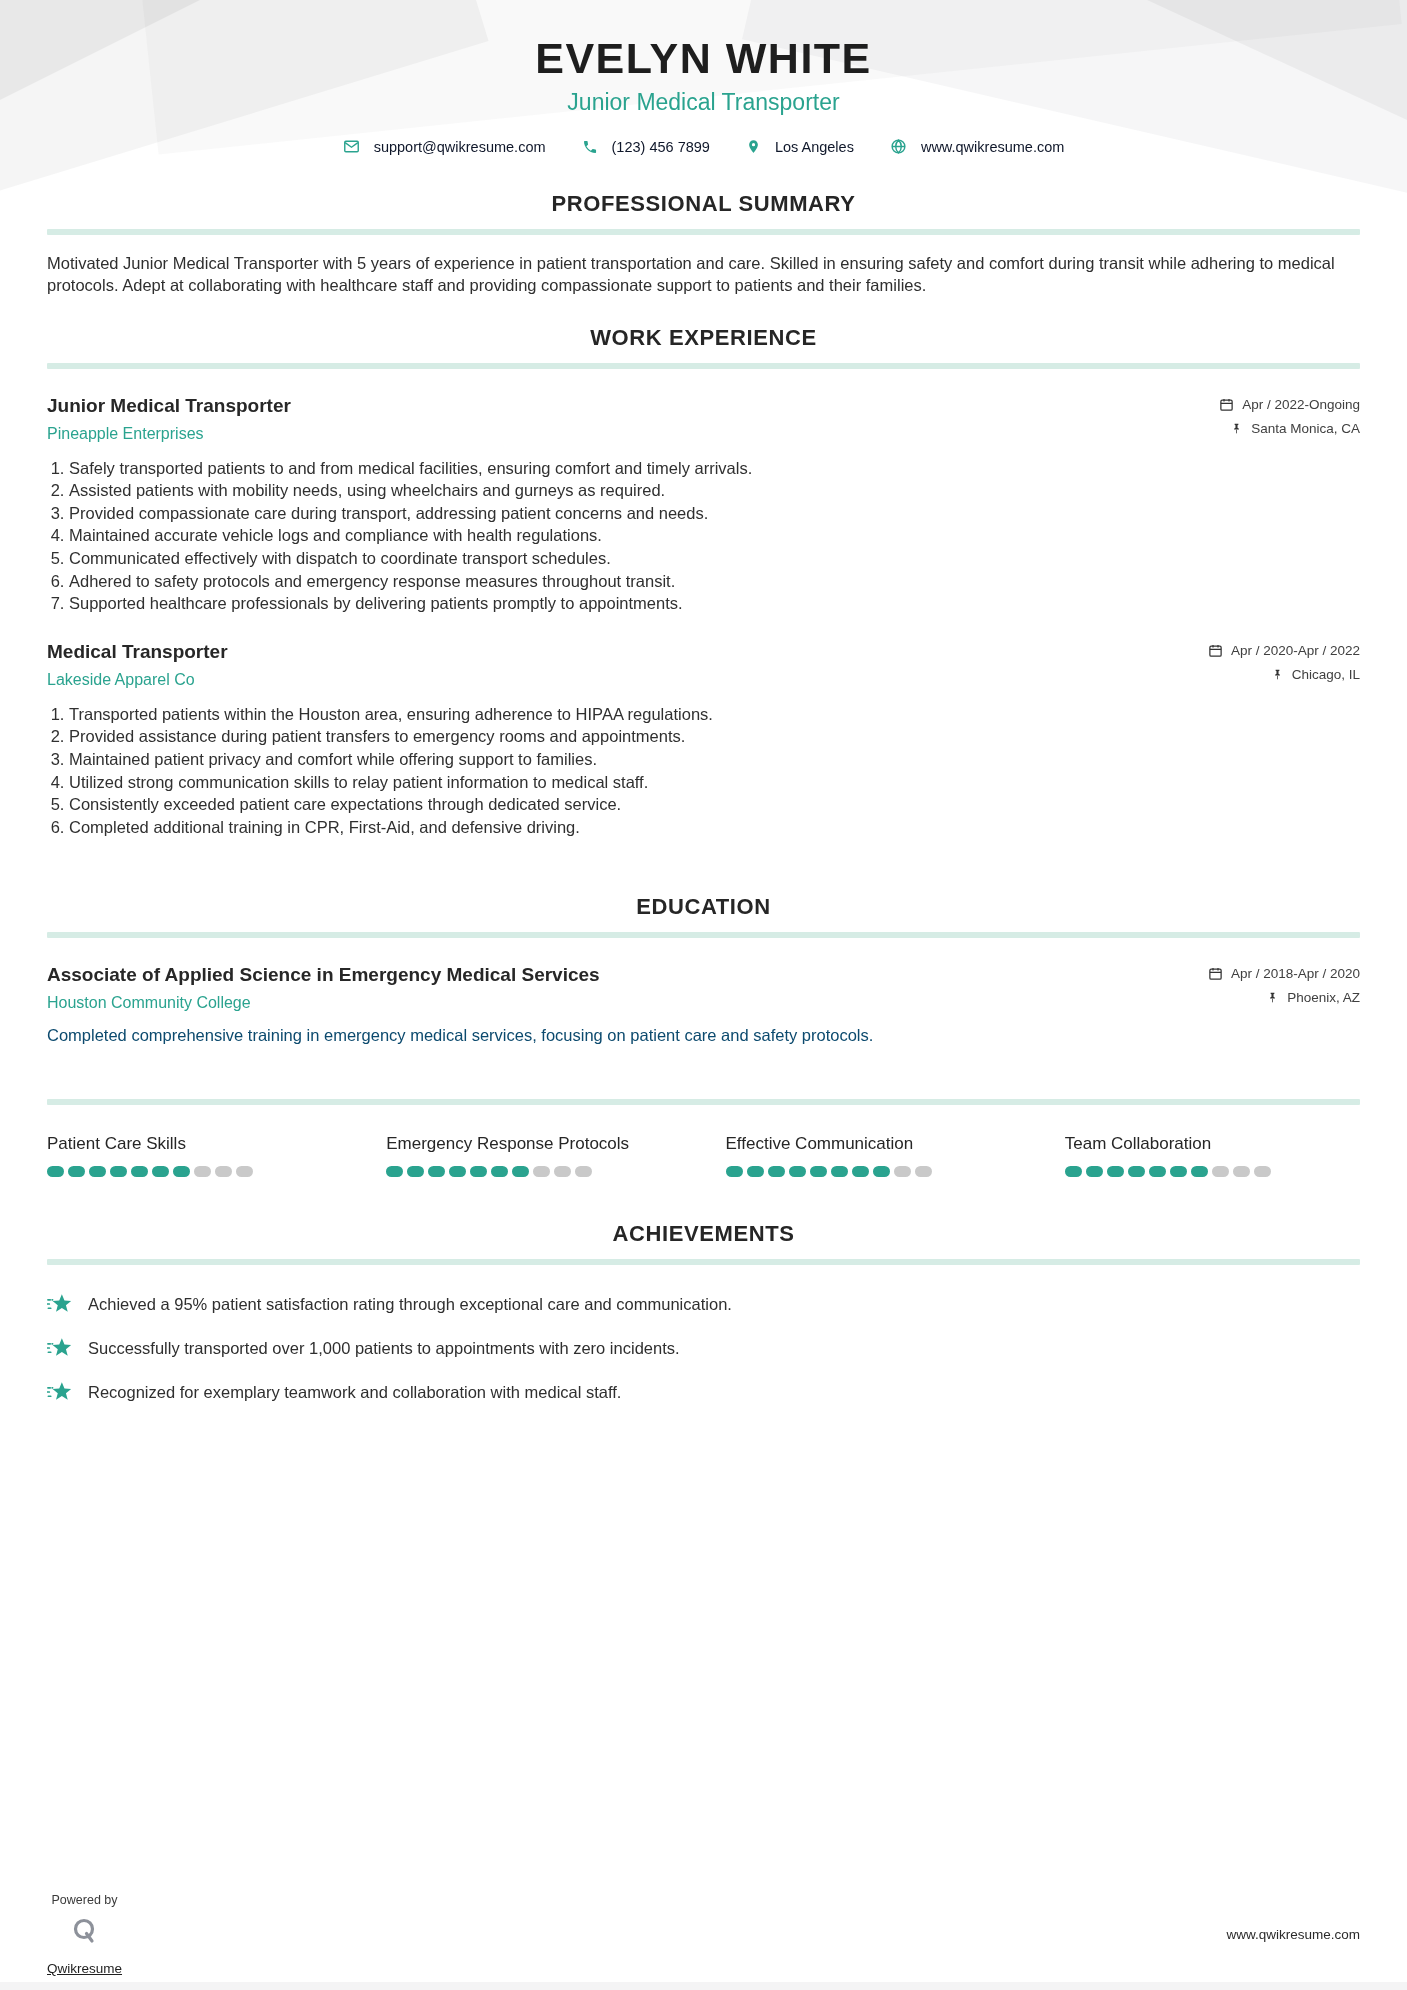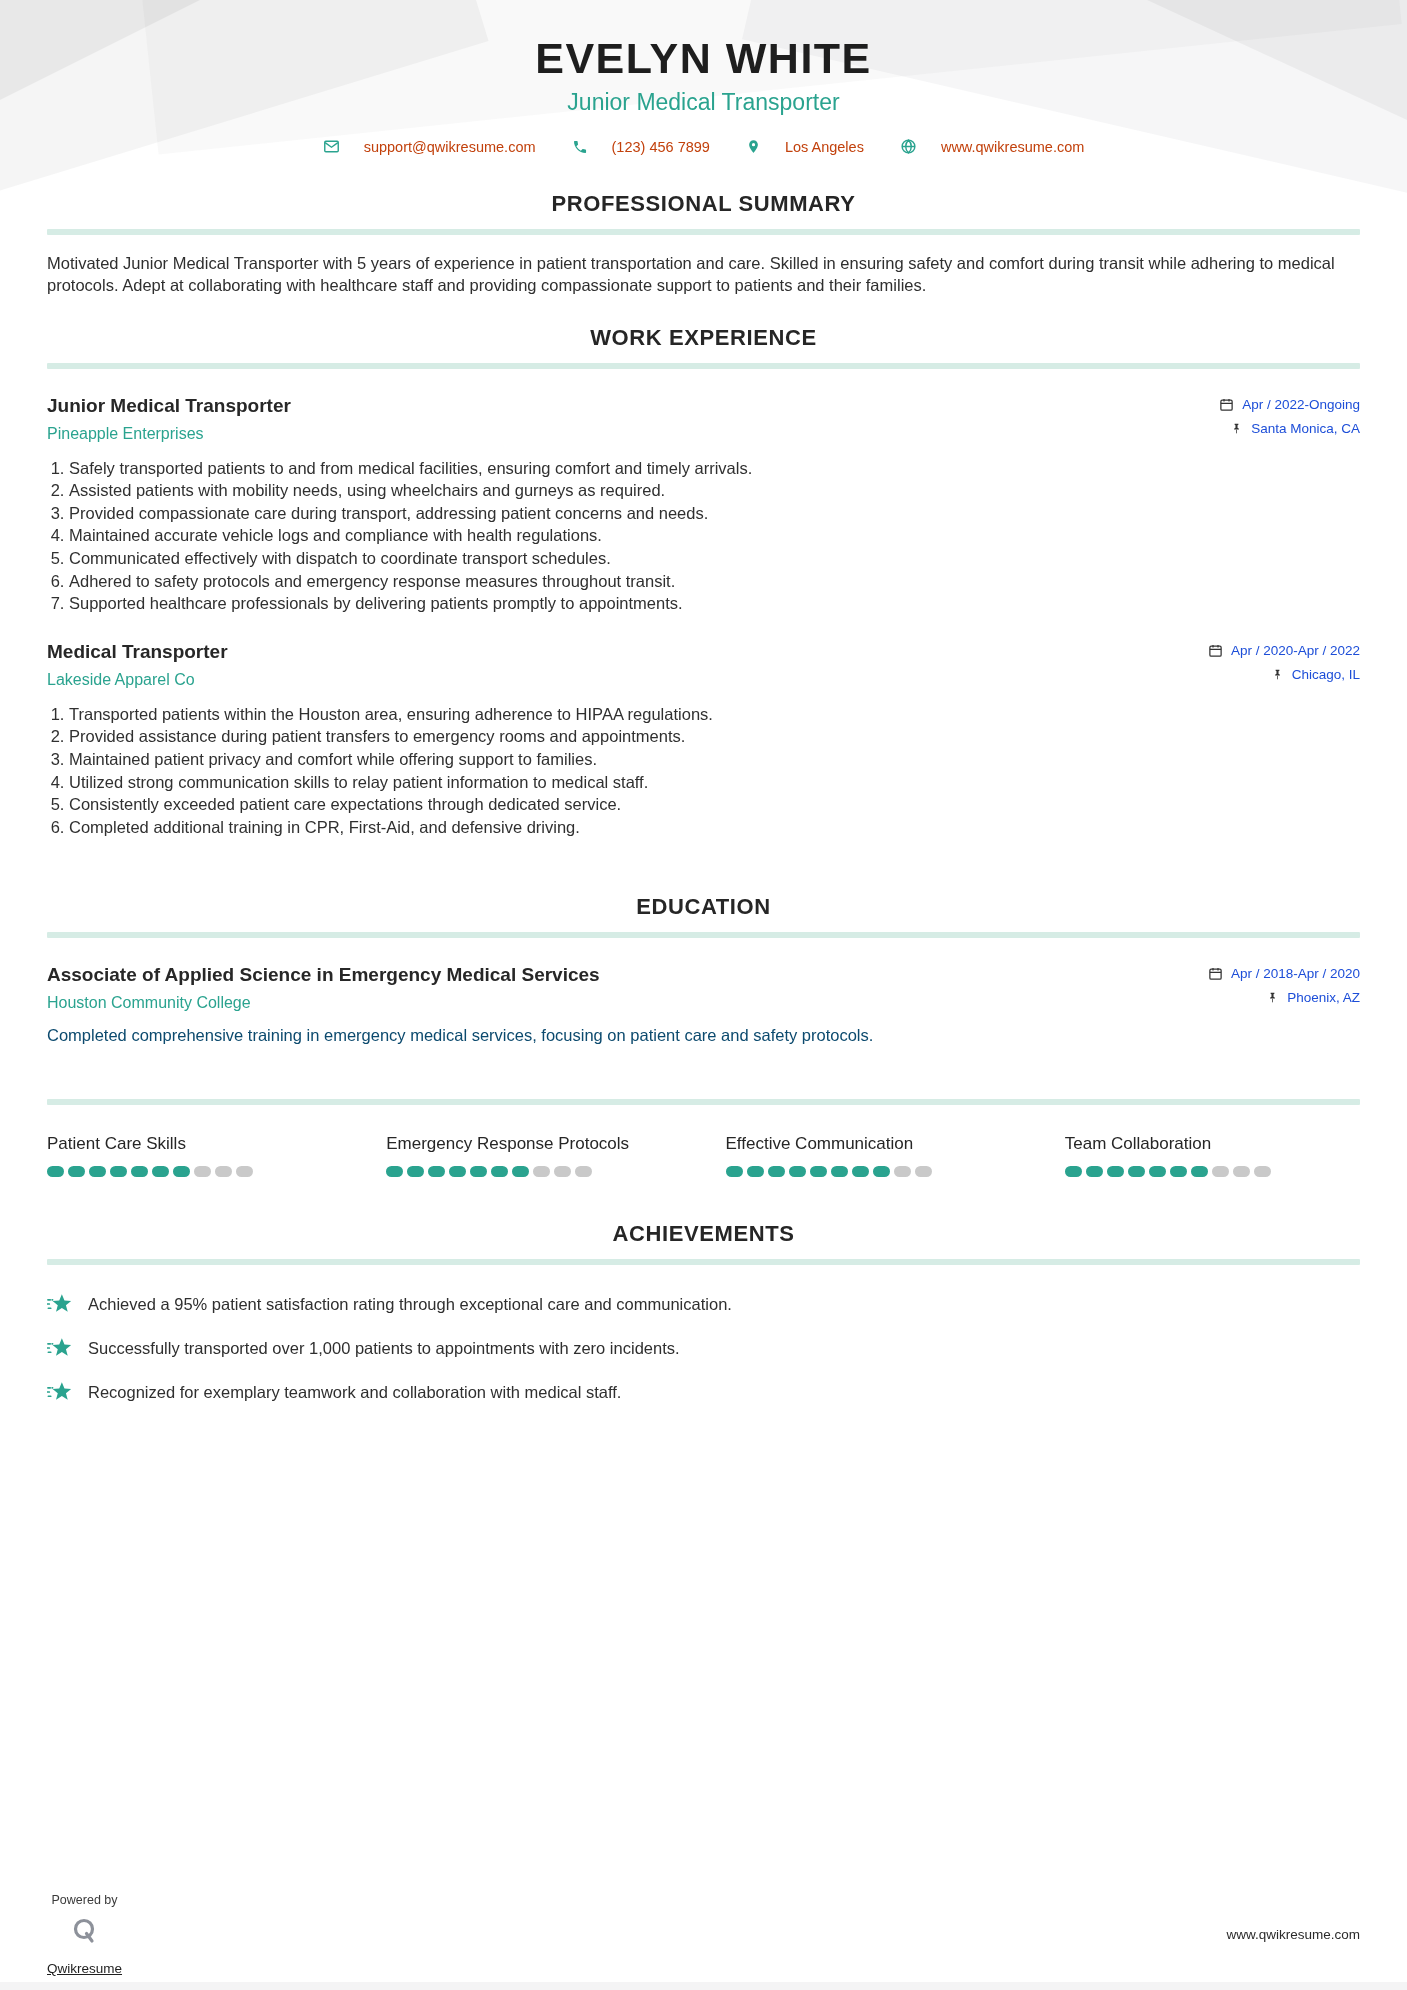--- a/index.html
+++ b/index.html
@@ -18,40 +18,40 @@
   .s2 { right:-220px; top:-180px; width:860px; height:320px; background:rgba(110,110,118,.06); transform:rotate(13deg); }
   .s3 { left:140px; top:-200px; width:1250px; height:290px; background:rgba(110,110,118,.045); transform:rotate(-6deg); }
   .s4 { left:0; top:0; width:200px; height:100px; background:rgba(0,0,0,.05); clip-path:polygon(0 0,100% 0,0 100%); }
   .s5 { right:0; top:0; width:260px; height:120px; background:rgba(0,0,0,.045); clip-path:polygon(0 0,100% 0,100% 100%); }
 
   
   header { position:relative; z-index:1; padding-top:34px; text-align:center; }
   .name { font-size:43px; font-weight:bold; letter-spacing:1.5px; color:#1e1e1e; }
   .person-title { margin-top:6px; font-size:23px; color:var(--accent); }
   .contact-row { margin-top:22px; display:flex; justify-content:center; align-items:center; gap:36px; }
-  .contact-item { display:flex; align-items:center; gap:24px; font-size:14.5px; color:#c2410c; }
+  .contact-item { display:flex; align-items:center; gap:14px; font-size:14.5px; color:#0f172a; }
   .contact-item svg { display:block; }
 
   
   .section-title { text-align:center; font-size:22px; font-weight:bold; letter-spacing:.6px; color:#262626; }
   .rule { height:6px; background:#d6ece5; border-radius:1px; margin-top:12px; }
   .sec-summary { margin-top:36px; }
   .sec-work { margin-top:28px; }
   .sec-education { margin-top:56px; }
   .sec-skills { margin-top:52px; }
   .sec-achievements { margin-top:44px; }
   .summary-text { margin-top:18px; font-size:16.5px; line-height:1.32; color:#2f2f2f; }
 
   
   .entry { margin-top:26px; }
   .entry-head { display:flex; justify-content:space-between; align-items:flex-start; }
   .entry-title { font-size:19px; font-weight:bold; color:#272727; }
   .entry-sub { margin-top:8px; font-size:16px; color:var(--accent); }
   .entry-meta { text-align:right; padding-top:2px; }
-  .meta-row { display:flex; justify-content:flex-end; align-items:flex-end; gap:8px; font-size:13.5px; color:#1d4ed8; }
+  .meta-row { display:flex; justify-content:flex-end; align-items:flex-end; gap:8px; font-size:13.5px; color:#404040; }
   .meta-row + .meta-row { margin-top:9px; }
   .meta-row svg { display:block; }
   ol.bullets { margin-top:15px; padding-left:22px; }
   ol.bullets li { font-size:16.5px; line-height:1.31; color:#303030; margin-bottom:1px; }
   .edu-desc { margin-top:13px; font-size:16.5px; line-height:1.32; color:#0c4a6e; }
 
   
   .skills-grid { margin-top:28px; display:grid; grid-template-columns:repeat(4,1fr); column-gap:44px; }
   .skill-name { font-size:17px; color:#262626; line-height:1.3; min-height:22px; }
   .skill-dots { margin-top:11px; display:flex; gap:4px; }

